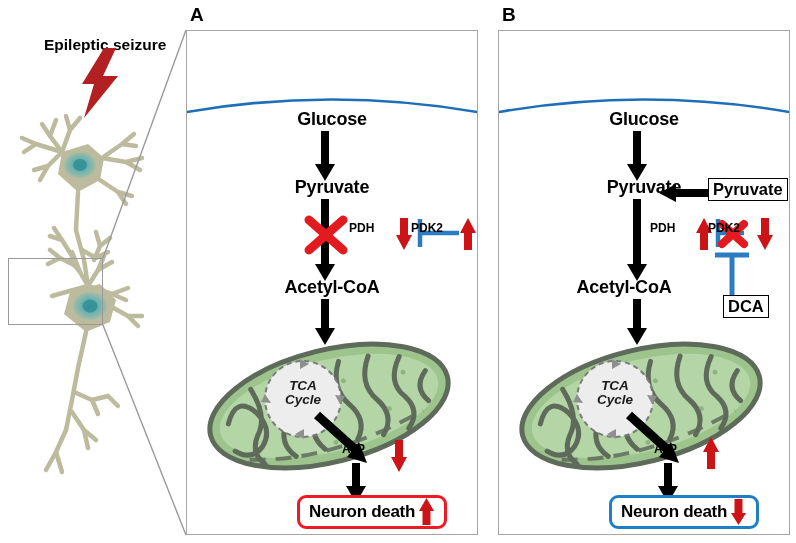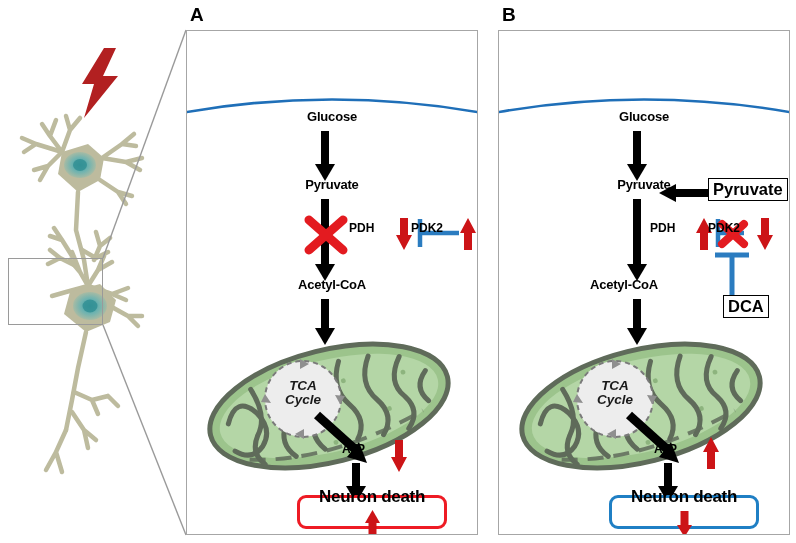--- a/index.html
+++ b/index.html
@@ -29,21 +29,21 @@
 
   
   .panel-frame {
     border: 1.6px solid #a6a6a6;
     background: #ffffff;
     box-sizing: border-box;
   }
 
   
   .node-text {
-    font-size: 13px;
+    font-size: 18px;
     font-weight: bold;
     color: #000;
     white-space: nowrap;
     text-align: center;
     letter-spacing: -0.2px;
   }
   .small-node-text {
     font-size: 12px;
     font-weight: bold;
     color: #000;
@@ -66,21 +66,20 @@
   
   .outcome-box {
     border: 3px solid #ee1b24;
     border-radius: 9px;
     background: #fff;
     box-sizing: border-box;
     display: flex;
     align-items: center;
     justify-content: center;
     gap: 3px;
-    flex-direction: column;
   }
   .outcome-box.blue { border-color: #1f7fc4; }
   .outcome-label {
     font-size: 17px;
     font-weight: bold;
     color: #000;
     white-space: nowrap;
     letter-spacing: -0.3px;
   }
 
@@ -103,20 +102,21 @@
     font-style: italic;
   }
 
   svg { display: block; overflow: visible; }
 </style>
 </head>
 <body>
 
 <div id="figure">
 
+  <div class="abs seizure-label" style="left:44px; top:36px;">Epileptic seizure</div>
 
   <svg class="abs" style="left:70px; top:48px;" width="60" height="72" viewBox="0 0 60 72">
     <polygon points="34,0 12,36 24,36 14,70 48,28 33,28 46,0" fill="#b22021"></polygon>
   </svg>
 
   <svg class="abs" style="left:0px; top:100px;" width="180" height="443" viewBox="0 0 180 443">
     <defs>
       <radialGradient id="nucA" cx="50%" cy="50%" r="50%">
         <stop offset="0%" stop-color="#3f9a9c"></stop>
         <stop offset="55%" stop-color="#6fb3b0"></stop>

